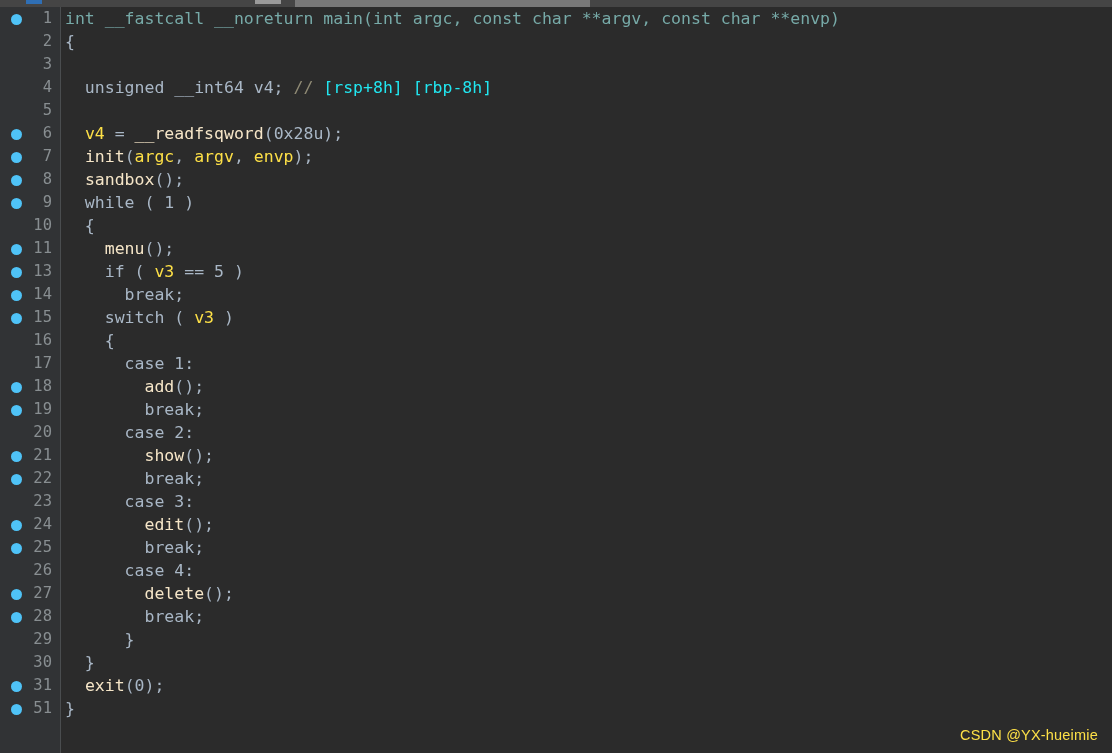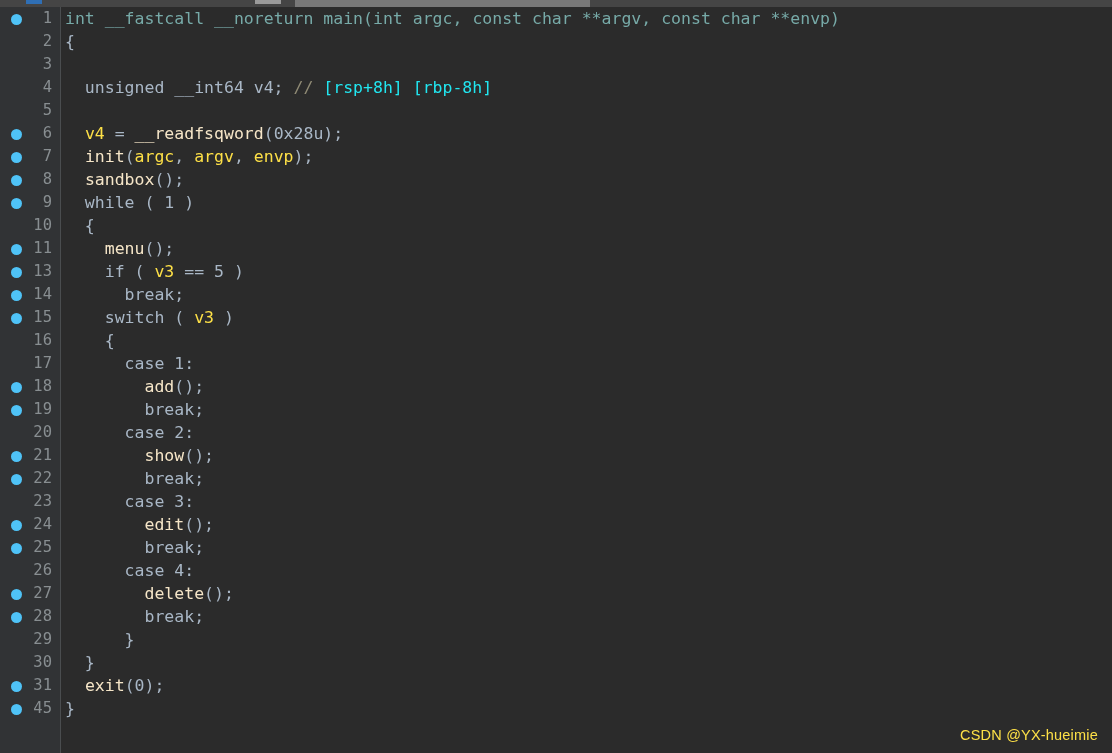--- a/index.html
+++ b/index.html
@@ -167,17 +167,17 @@
       <div class="row"><div class="bp"></div><div class="lineno">22</div><div class="code"><span class="t-plain">        break;</span></div></div>
       <div class="row"><div class="lineno">23</div><div class="code"><span class="t-plain">      case 3:</span></div></div>
       <div class="row"><div class="bp"></div><div class="lineno">24</div><div class="code"><span class="t-plain">        </span><span class="t-fn">edit</span><span class="t-punc">();</span></div></div>
       <div class="row"><div class="bp"></div><div class="lineno">25</div><div class="code"><span class="t-plain">        break;</span></div></div>
       <div class="row"><div class="lineno">26</div><div class="code"><span class="t-plain">      case 4:</span></div></div>
       <div class="row"><div class="bp"></div><div class="lineno">27</div><div class="code"><span class="t-plain">        </span><span class="t-fn">delete</span><span class="t-punc">();</span></div></div>
       <div class="row"><div class="bp"></div><div class="lineno">28</div><div class="code"><span class="t-plain">        break;</span></div></div>
       <div class="row"><div class="lineno">29</div><div class="code"><span class="t-punc">      }</span></div></div>
       <div class="row"><div class="lineno">30</div><div class="code"><span class="t-punc">  }</span></div></div>
       <div class="row"><div class="bp"></div><div class="lineno">31</div><div class="code"><span class="t-plain">  </span><span class="t-fn">exit</span><span class="t-punc">(0);</span></div></div>
-      <div class="row"><div class="bp"></div><div class="lineno">45</div><div class="code"><span class="t-punc">}</span></div></div>
+      <div class="row"><div class="bp"></div><div class="lineno">51</div><div class="code"><span class="t-punc">}</span></div></div>
     </div>
 </div>
 
 <div id="watermark">CSDN @YX-hueimie</div>
 
 </body></html>

